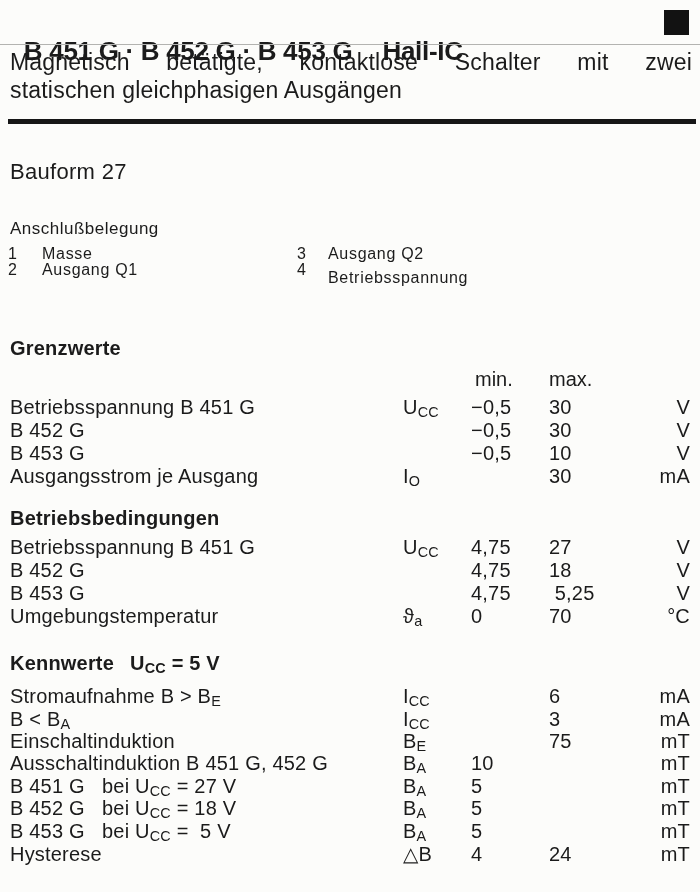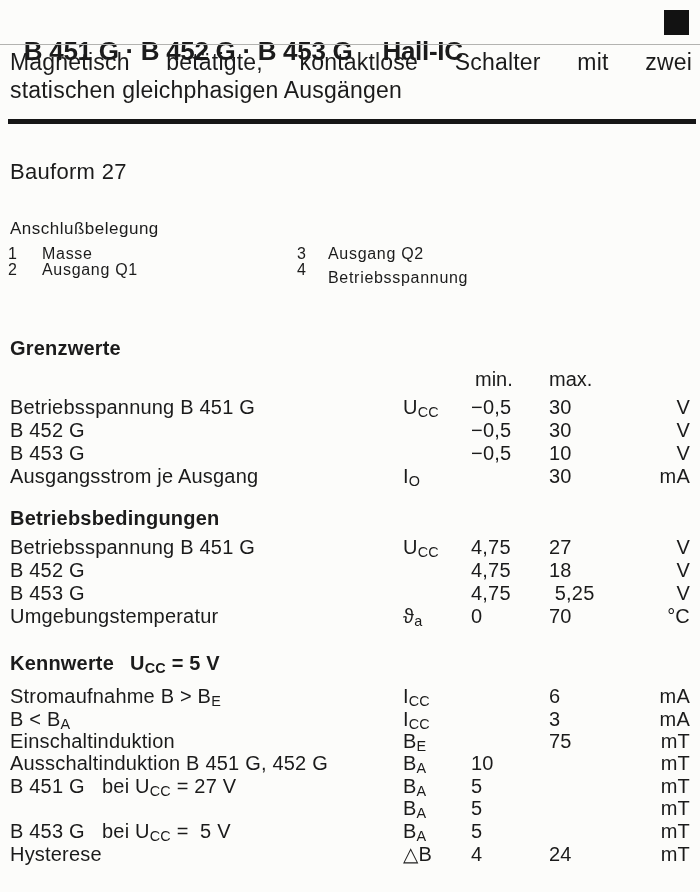--- a/index.html
+++ b/index.html
@@ -155,20 +155,21 @@
         <span class="c-min">10</span>
         <span class="c-unit">mT</span>
       </div>
       <div class="trow" style="top:775px">
         <span class="c-label">B 451 G   bei U<sub>CC</sub> = 27 V</span>
         <span class="c-sym">B<sub>A</sub></span>
         <span class="c-min">5</span>
         <span class="c-unit">mT</span>
       </div>
       <div class="trow" style="top:797px">
+        <span class="c-label">B 452 G   bei U<sub>CC</sub> = 18 V</span>
         <span class="c-sym">B<sub>A</sub></span>
         <span class="c-min">5</span>
         <span class="c-unit">mT</span>
       </div>
       <div class="trow" style="top:820px">
         <span class="c-label">B 453 G   bei U<sub>CC</sub> =  5 V</span>
         <span class="c-sym">B<sub>A</sub></span>
         <span class="c-min">5</span>
         <span class="c-unit">mT</span>
       </div>

